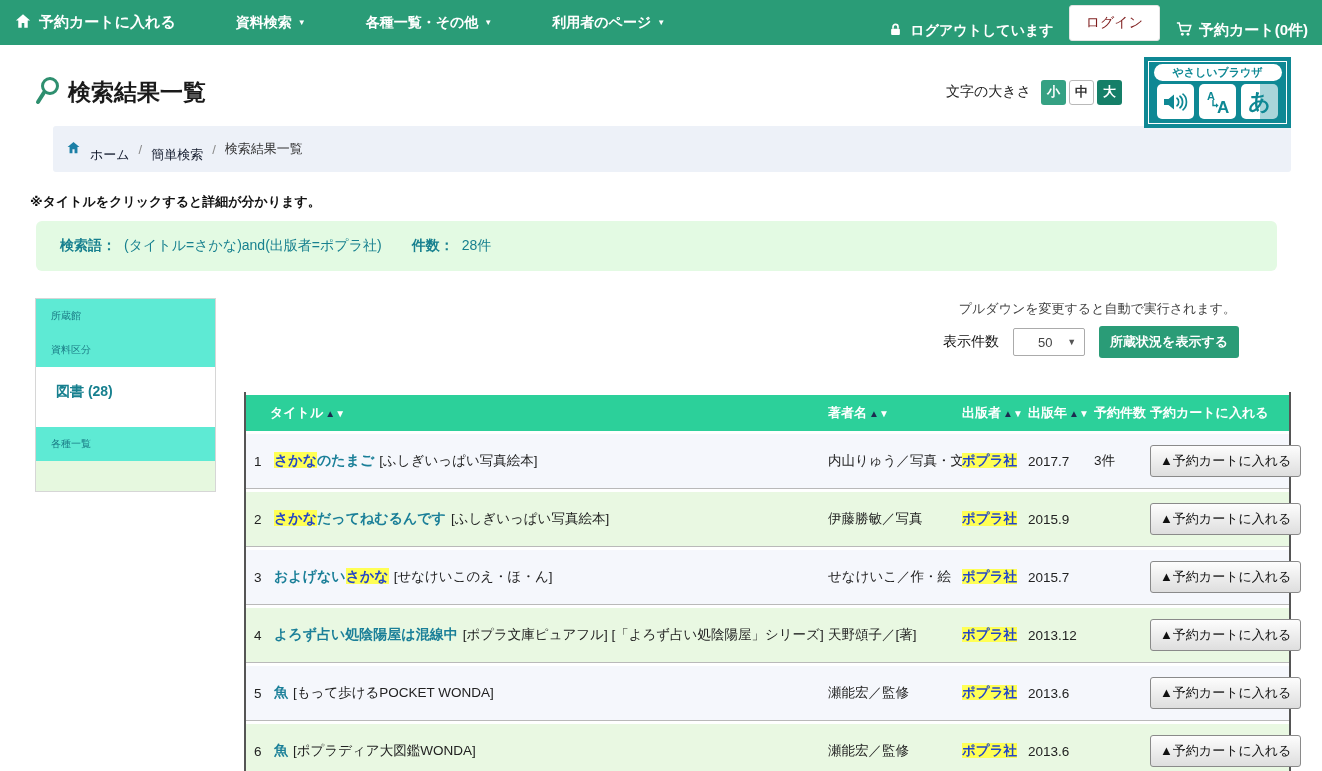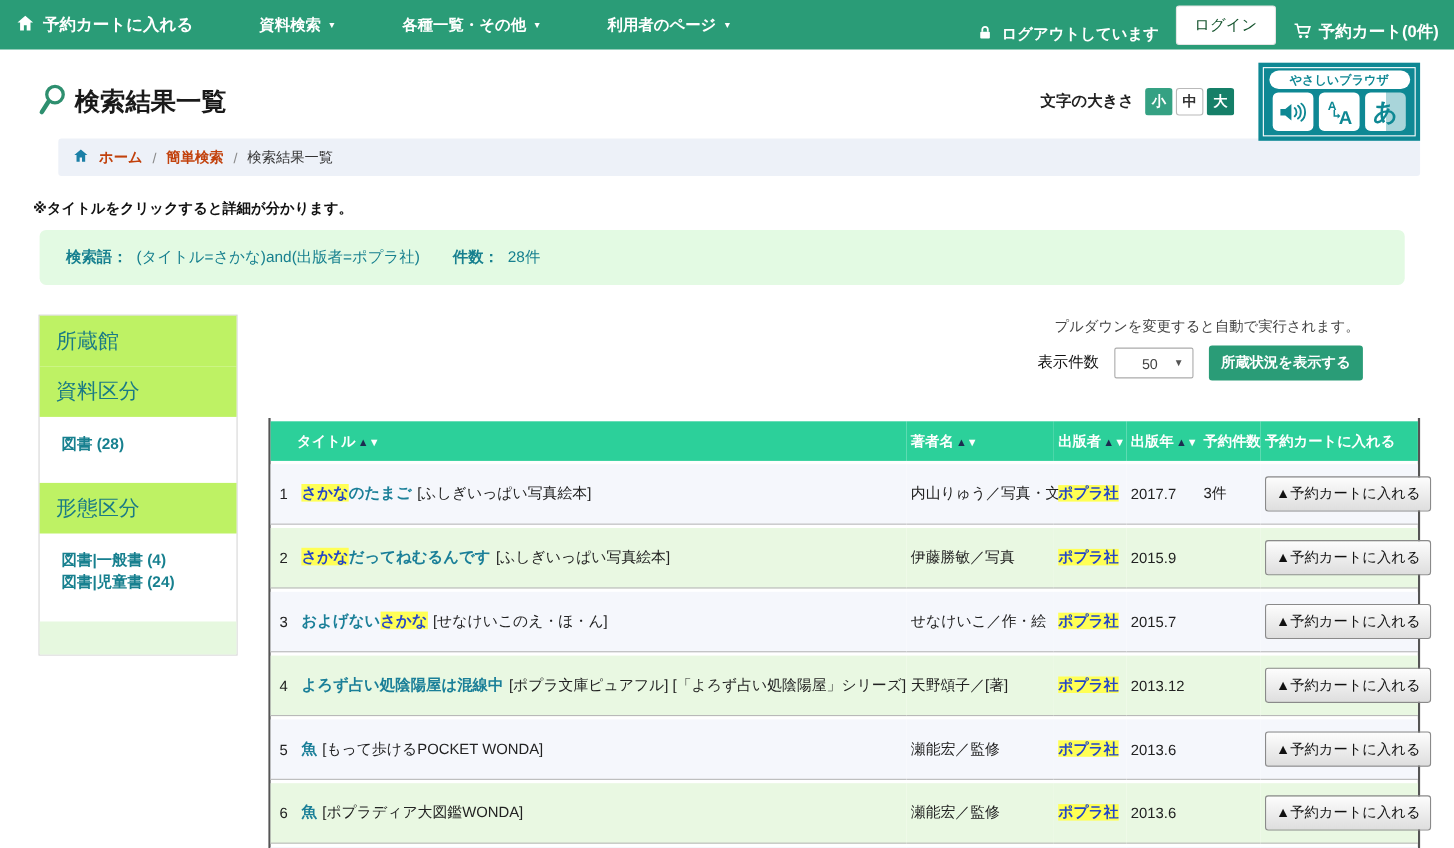--- a/index.html
+++ b/index.html
@@ -13,57 +13,57 @@
   a { text-decoration:none; cursor:pointer; }
 
   
   .topnav { height:45px; background:#2a9c77; display:flex; align-items:center; padding:0 14px; color:#fff; }
   .brand { display:flex; align-items:center; gap:7px; font-weight:bold; font-size:15px; }
   .nav-menus { display:flex; align-items:center; }
   .nav-menu { display:flex; align-items:center; gap:6px; font-weight:bold; font-size:14px; margin-left:60px; cursor:pointer; }
   .caret { font-size:8px; line-height:1; }
   .nav-right { margin-left:auto; display:flex; align-items:flex-end; gap:15px; }
   .logout { display:flex; align-items:center; gap:7px; font-weight:bold; font-size:14px; }
-  .login-btn { background:#fff; color:#14532d; border:1px solid #e4e4e4; border-radius:3px; font-size:14px; padding:8px 16px; font-family:inherit; cursor:pointer; }
+  .login-btn { background:#fff; color:#7f1d1d; border:1px solid #e4e4e4; border-radius:3px; font-size:14px; padding:8px 16px; font-family:inherit; cursor:pointer; }
   .cart-link { display:flex; align-items:center; gap:6px; font-weight:bold; font-size:15px; color:#fff; }
 
   
   .title-row { display:flex; align-items:center; padding:30px 200px 0 34px; }
   .page-title { font-size:23px; font-weight:bold; margin:0 0 0 7px; color:#1a1a1a; }
   .fs-cluster { margin-left:auto; display:flex; align-items:center; gap:3px; }
-  .fs-label { font-weight:bold; font-size:14px; margin-right:7px; }
+  .fs-label { font-weight:normal; font-size:14px; margin-right:7px; }
   .fs-btn { width:25px; height:25px; display:flex; align-items:center; justify-content:center; font-size:13px; font-weight:bold; border-radius:3px; border:1px solid transparent; color:#fff; cursor:pointer; }
   .fs-btn:nth-of-type(1) { background:#35a183; }
   .fs-btn:nth-of-type(3) { background:#157f68; }
   .fs-btn.selected { background:#fff; color:#333; border-color:#b9b9b9; }
 
   
   .easy { position:absolute; top:57px; right:31px; width:147px; background:#0e8894; padding:4px; z-index:5; }
   .easy-inner { border:1px solid #fff; padding:2px 3px 4px; }
   .easy-pill { background:#fff; border-radius:9px; color:#0e8894; font-weight:bold; font-size:11px; text-align:center; width:128px; margin:0 auto 3px; padding:1px 0; }
   .easy-tiles { display:flex; justify-content:center; gap:5px; }
   .tile { width:37px; height:35px; background:#fff; border-radius:5px; display:flex; align-items:center; justify-content:center; overflow:hidden; cursor:pointer; }
   .tile-a { background:linear-gradient(90deg,#fff 52%,#a9d5da 52%); color:#0e8894; font-size:22px; font-weight:bold; }
 
   
   .breadcrumb { margin:17px 31px 0 53px; background:#edf1f8; border-radius:3px; padding:8px 13px; display:flex; align-items:center; gap:9px; font-size:13px; }
-  .bc-link { color:#c2410c; font-weight:bold; }
+  .bc-link { color:#0f172a; font-weight:normal;margin-top:12px; }
   .bc-sep { color:#8a8a8a; }
   .bc-current { color:#333; }
 
   
   .notice { margin:21px 0 0 30px; font-weight:bold; font-size:13px; color:#111; }
   .summary { margin:10px 45px 0 36px; background:#e3fae3; border-radius:6px; padding:16px 24px; font-size:14px; color:#17808f; }
   .sum-label { font-weight:bold; margin-right:8px; }
   .sum-count-label { margin-left:30px; }
 
   
   .main { display:flex; align-items:flex-start; margin-top:27px; padding:0 31px 0 35px; }
   .sidebar { width:183px; border:1px solid #d6d6d6; }
-  .side-header { background:#bef264; color:#1a7a85; font-size:19px; padding:10px 15px; }
+  .side-header { background:#5eead4; color:#1a7a85; font-size:10px; padding:10px 15px; }
   .side-body { padding:14px 6px 26px 20px; }
   .side-link { display:block; color:#17808f; font-weight:bold; font-size:14px; line-height:20px; }
   .side-sliver { background:#e6f8df; height:30px; }
 
   .content { flex:1; margin-left:28px; }
   .controls-note { text-align:right; padding-right:55px; font-size:13px; color:#444; margin-top:2px; }
   .controls-row { display:flex; justify-content:flex-end; align-items:center; gap:14px; padding-right:52px; margin-top:8px; }
   .pp-label { font-weight:normal; font-size:14px; color:#111; }
   .select-box { width:72px; height:28px; border:1px solid #ababab; border-radius:2px; background:#fff; display:flex; align-items:center; justify-content:space-between; padding:0 8px 0 24px; font-size:13px; color:#444; cursor:pointer; }
   .select-caret { font-size:9px; color:#555; }
@@ -200,25 +200,21 @@
       <div class="side-section">
         <div class="side-header">所蔵館</div>
       </div>
       <div class="side-section">
         <div class="side-header">資料区分</div>
         <div class="side-body">
           <a class="side-link">図書 (28)</a>
         </div>
       </div>
       <div class="side-section">
-        <div class="side-header">形態区分</div>
-        <div class="side-body">
-          <a class="side-link">図書|一般書 (4)</a>
-          <a class="side-link">図書|児童書 (24)</a>
-        </div>
+        <div class="side-header">各種一覧</div>
       </div>
       <div class="side-sliver"></div>
     </aside>
 
   <div class="content">
     <div class="controls-note">プルダウンを変更すると自動で実行されます。</div>
     <div class="controls-row">
       <span class="pp-label">表示件数</span>
       <div class="select-box">
         <span>50</span>

